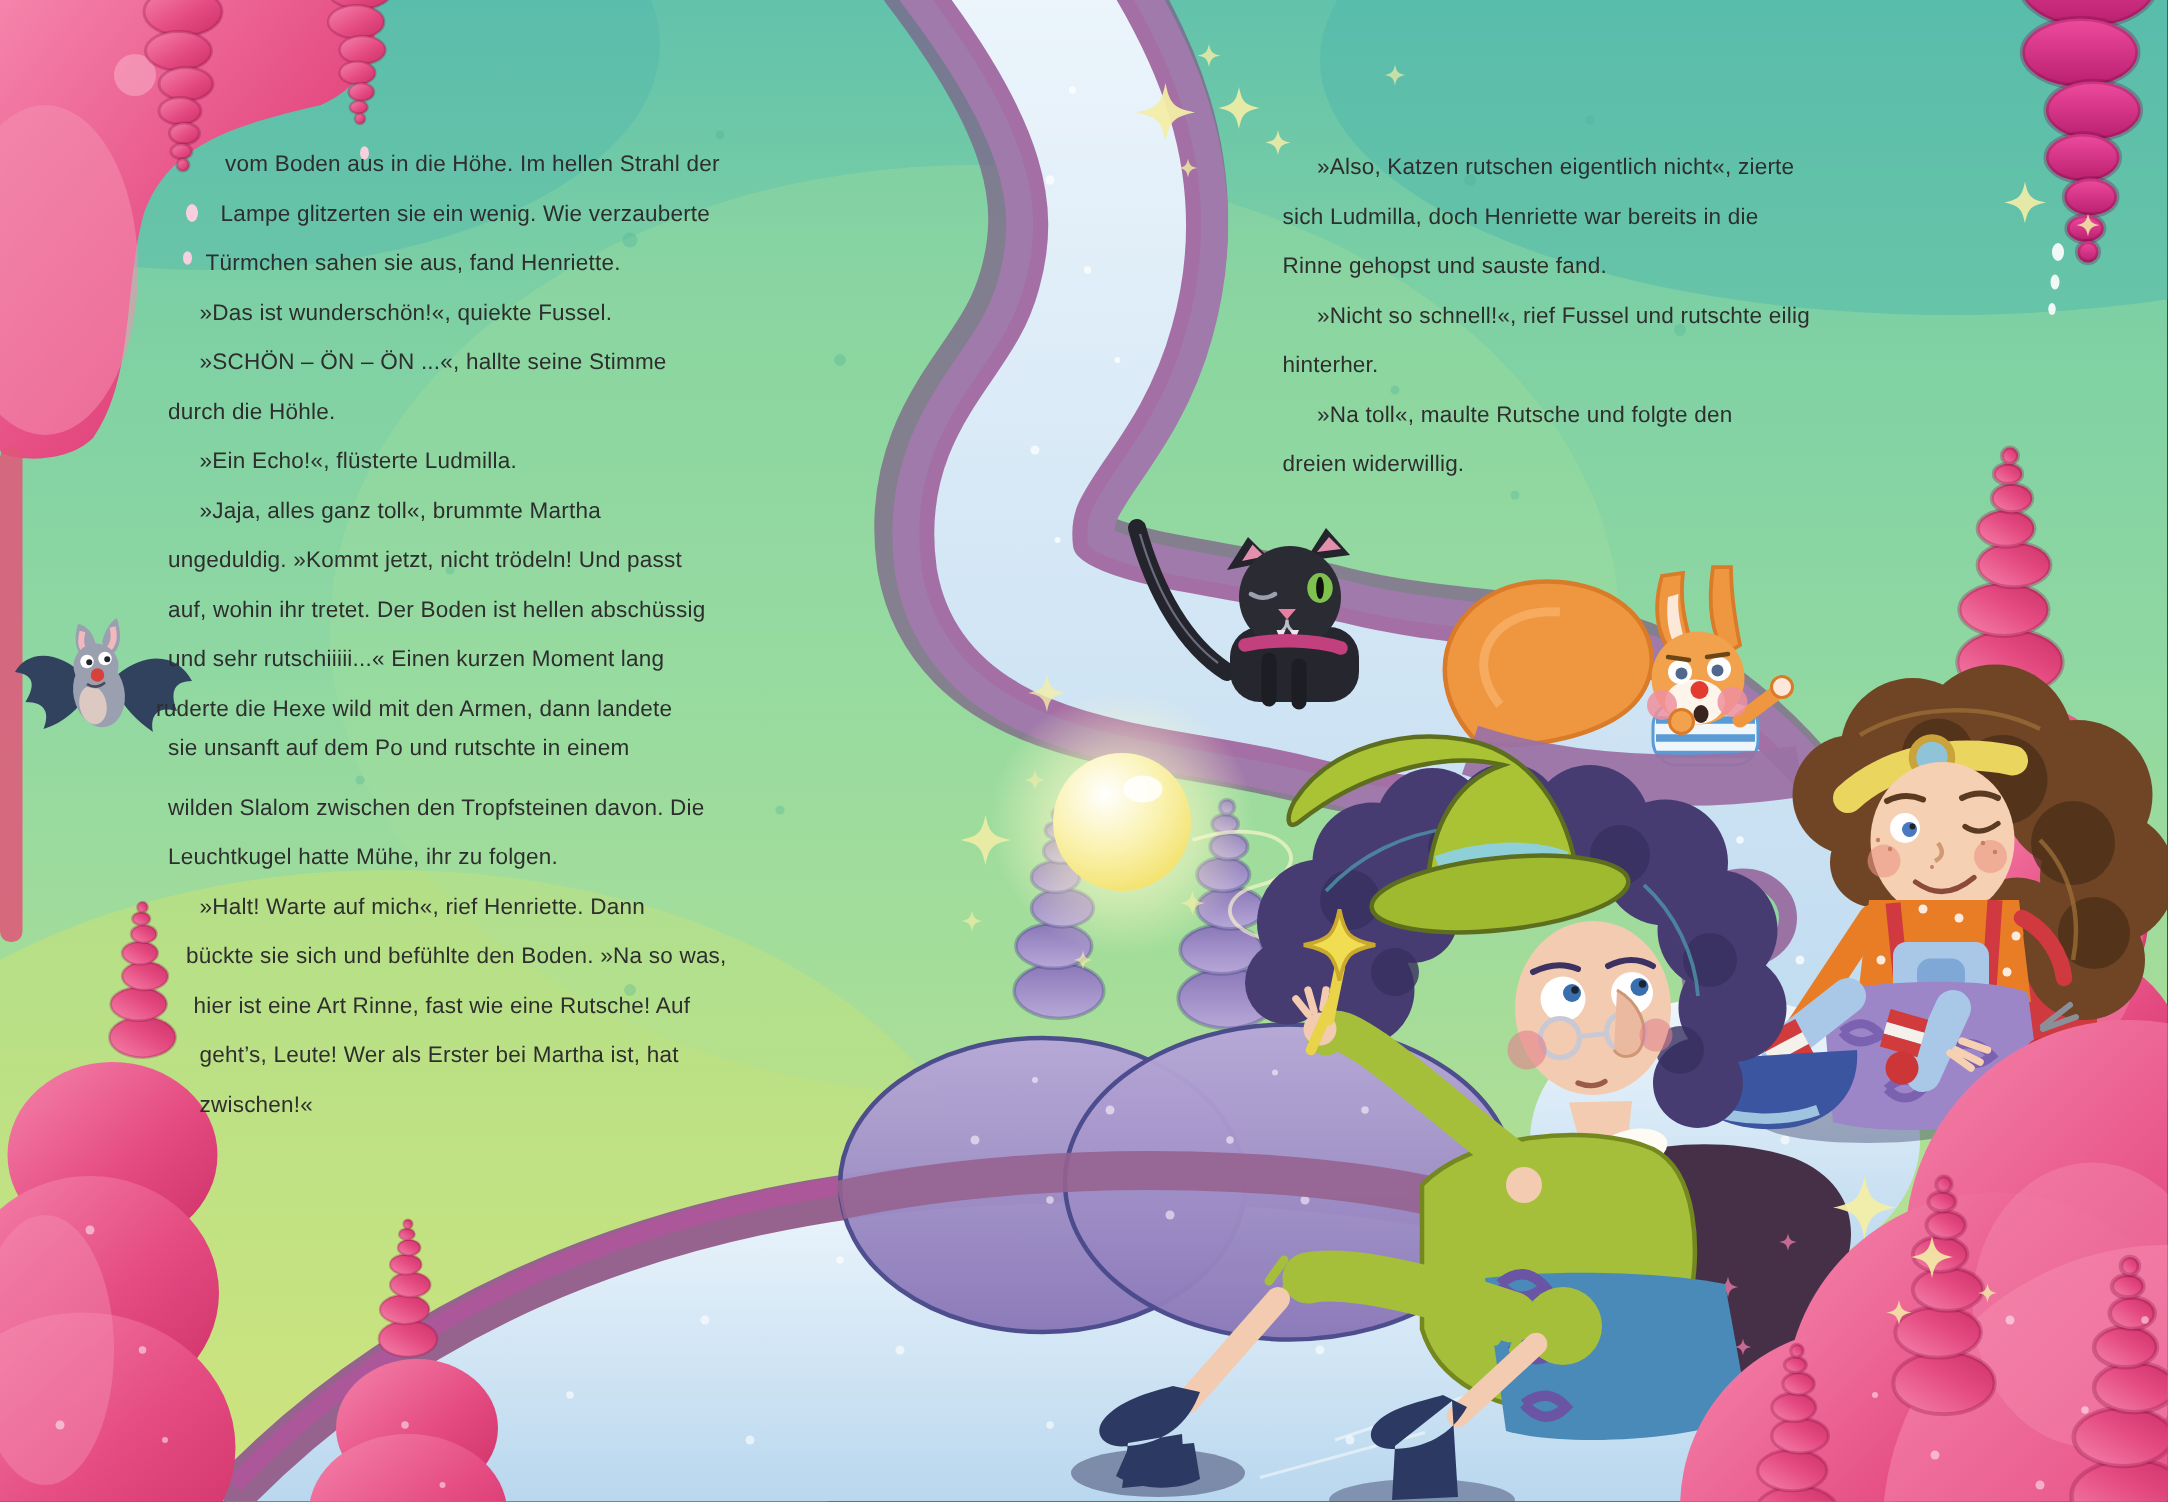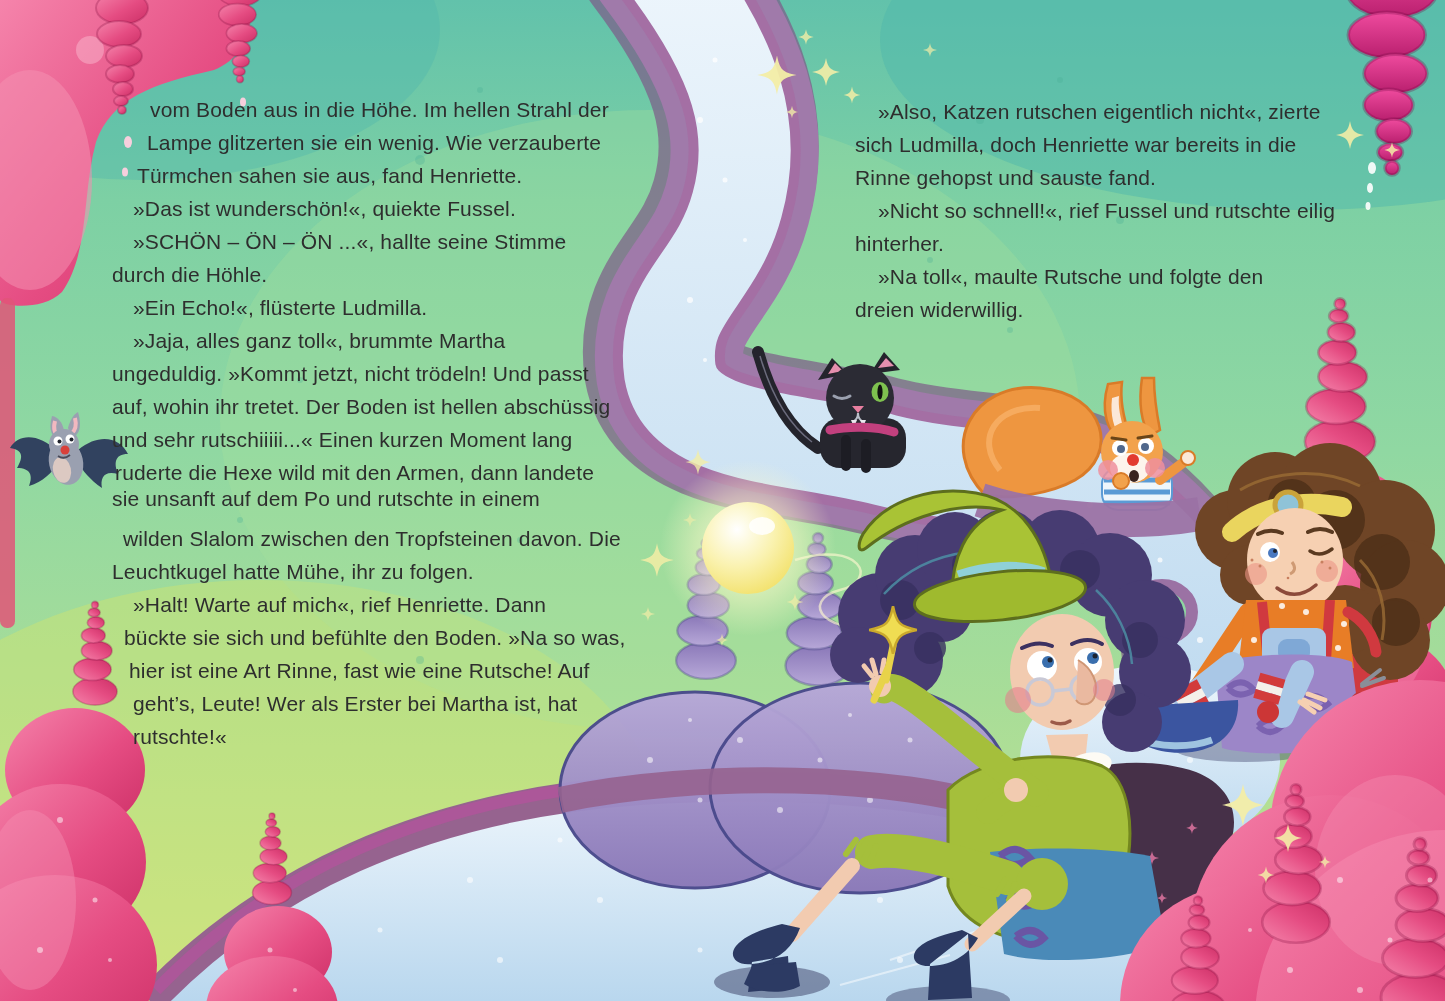--- a/index.html
+++ b/index.html
@@ -1,19 +1,19 @@
 <!DOCTYPE html>
 <html><head>
 <meta charset="utf-8">
 <style>
   html,body{margin:0;padding:0;background:#222;}
   #stage{position:relative;width:1445px;height:1001px;overflow:hidden;
          font-family:"Liberation Sans","DejaVu Sans",sans-serif;}
   #art{position:absolute;left:0;top:0;}
-  .line{position:absolute;font-size:21px;line-height:25px;letter-spacing:.15px;
+  .line{position:absolute;font-size:15px;line-height:25px;letter-spacing:.15px;
         color:#2e2e2e;white-space:pre;font-weight:500;}
 </style>
 </head>
 <body>
 
 <div id="stage">
 
 <svg id="art" width="1445" height="1001" viewBox="0 0 1445 1001">
   <defs>
     <linearGradient id="bgGrad" x1="0" y1="0" x2="0" y2="1">
@@ -487,29 +487,29 @@
   <div class="line" style="left:147px;top:130px">Lampe glitzerten sie ein wenig. Wie verzauberte</div>
   <div class="line" style="left:137px;top:163px">Türmchen sahen sie aus, fand Henriette.</div>
   <div class="line" style="left:133px;top:196px">»Das ist wunderschön!«, quiekte Fussel.</div>
   <div class="line" style="left:133px;top:229px">»SCHÖN – ÖN – ÖN ...«, hallte seine Stimme</div>
   <div class="line" style="left:112px;top:262px">durch die Höhle.</div>
   <div class="line" style="left:133px;top:295px">»Ein Echo!«, flüsterte Ludmilla.</div>
   <div class="line" style="left:133px;top:328px">»Jaja, alles ganz toll«, brummte Martha</div>
   <div class="line" style="left:112px;top:361px">ungeduldig. »Kommt jetzt, nicht trödeln! Und passt</div>
   <div class="line" style="left:112px;top:394px">auf, wohin ihr tretet. Der Boden ist hellen abschüssig</div>
   <div class="line" style="left:112px;top:427px">und sehr rutschiiiii...« Einen kurzen Moment lang</div>
-  <div class="line" style="left:115px;top:460px">ruderte die Hexe wild mit den Armen, dann landete</div>
+  <div class="line" style="left:104px;top:460px">ruderte die Hexe wild mit den Armen, dann landete</div>
   <div class="line" style="left:112px;top:486px">sie unsanft auf dem Po und rutschte in einem</div>
-  <div class="line" style="left:123px;top:526px">wilden Slalom zwischen den Tropfsteinen davon. Die</div>
+  <div class="line" style="left:112px;top:526px">wilden Slalom zwischen den Tropfsteinen davon. Die</div>
   <div class="line" style="left:112px;top:559px">Leuchtkugel hatte Mühe, ihr zu folgen.</div>
   <div class="line" style="left:133px;top:592px">»Halt! Warte auf mich«, rief Henriette. Dann</div>
   <div class="line" style="left:124px;top:625px">bückte sie sich und befühlte den Boden. »Na so was,</div>
   <div class="line" style="left:129px;top:658px">hier ist eine Art Rinne, fast wie eine Rutsche! Auf</div>
   <div class="line" style="left:133px;top:691px">geht’s, Leute! Wer als Erster bei Martha ist, hat</div>
-  <div class="line" style="left:133px;top:724px">rutschte!«</div>
+  <div class="line" style="left:133px;top:724px">zwischen!«</div>
 </div>
 
 <div>
   <div class="line" style="left:878px;top:99px">»Also, Katzen rutschen eigentlich nicht«, zierte</div>
   <div class="line" style="left:855px;top:132px">sich Ludmilla, doch Henriette war bereits in die</div>
   <div class="line" style="left:855px;top:165px">Rinne gehopst und sauste fand.</div>
   <div class="line" style="left:878px;top:198px">»Nicht so schnell!«, rief Fussel und rutschte eilig</div>
   <div class="line" style="left:855px;top:231px">hinterher.</div>
   <div class="line" style="left:878px;top:264px">»Na toll«, maulte Rutsche und folgte den</div>
   <div class="line" style="left:855px;top:297px">dreien widerwillig.</div>

